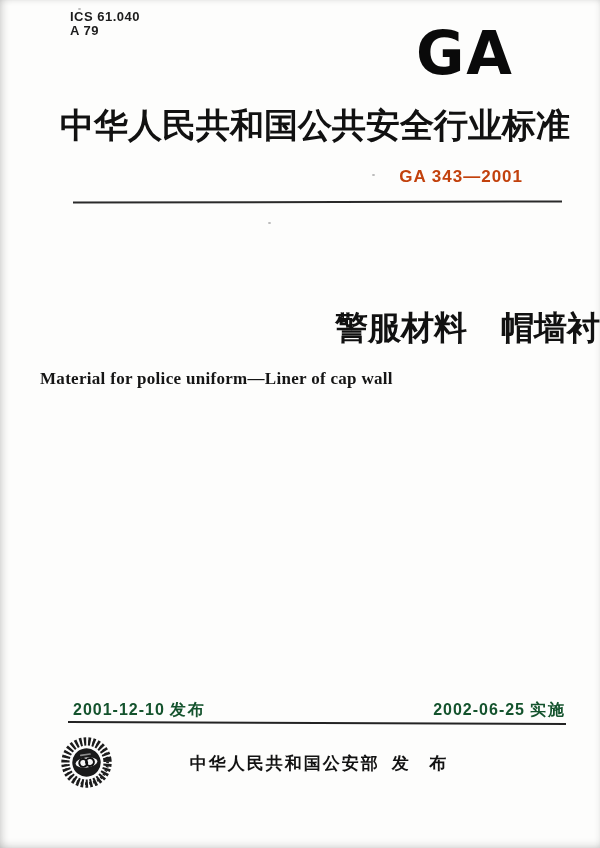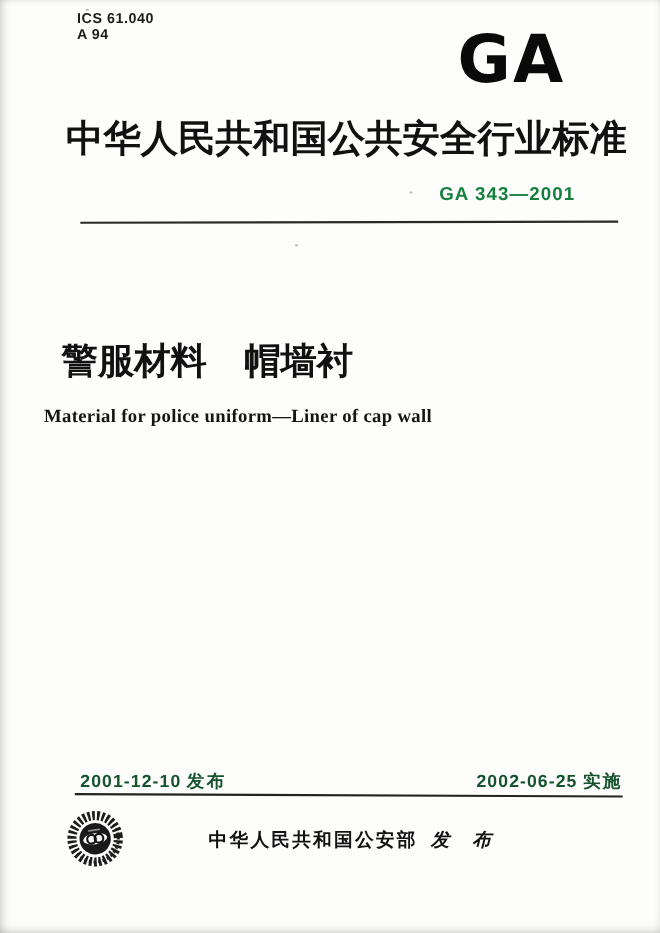--- a/index.html
+++ b/index.html
@@ -35,30 +35,30 @@
   }
   .std-title {
     position: absolute; top: 103px; left: 60px; width: 520px;
     text-align: left;
     font-size: 34px; font-weight: bold; letter-spacing: 0px;
     white-space: nowrap; color: #111;
   }
   .std-number {
     position: absolute; top: 167px; right: 77px;
     font-size: 17px; font-weight: bold; letter-spacing: 1px;
-    color: #15803d;
+    color: #c2410c;
   }
   .rule-top {
     position: absolute; top: 201px; left: 73px; right: 38px;
     height: 2px; background: #2a2a2a;
     transform: rotate(-0.12deg);
   }
   .doc-title-zh {
     position: absolute; top: 306px; left: 56px; width: 544px;
-    text-align: left; font-size: 33px; font-weight: bold;
+    text-align: right; font-size: 33px; font-weight: bold;
     white-space: nowrap; color: #111;
   }
   .doc-title-zh .part2 { margin-left: 34px; }
   .doc-title-en {
     position: absolute; top: 369px; left: 40px; width: 560px;
     text-align: left;
     font-family: "Liberation Serif", "DejaVu Serif", serif;
     font-size: 17px; font-weight: bold; letter-spacing: 0.3px;
     color: #151515;
   }
@@ -77,31 +77,31 @@
   .seal {
     position: absolute; left: 59px; top: 735px;
     width: 55px; height: 55px;
   }
   .publisher-row {
     position: absolute; top: 752px; left: 62px; width: 520px;
     text-align: center; white-space: nowrap;
     font-size: 17px; font-weight: bold; letter-spacing: 2px;
     color: #121212;
   }
-  .publisher-row .publish-label { margin-left: 12px; letter-spacing: 8px; font-style: italic; }
+  .publisher-row .publish-label { margin-left: 12px; letter-spacing: 8px; }
   .speck { position: absolute; background: #b9b9b9; border-radius: 50%; }
 </style>
 </head>
 <body>
 
 <div class="page">
 
   <div class="ics-block">
     <div>ICS 61.040</div>
-    <div>A 94</div>
+    <div>A 79</div>
   </div>
 
   <div class="ga-logo">GA</div>
 
   <div class="std-title">中华人民共和国公共安全行业标准</div>
 
   <div class="std-number">GA 343—2001</div>
 
   <div class="rule-top"></div>
 

